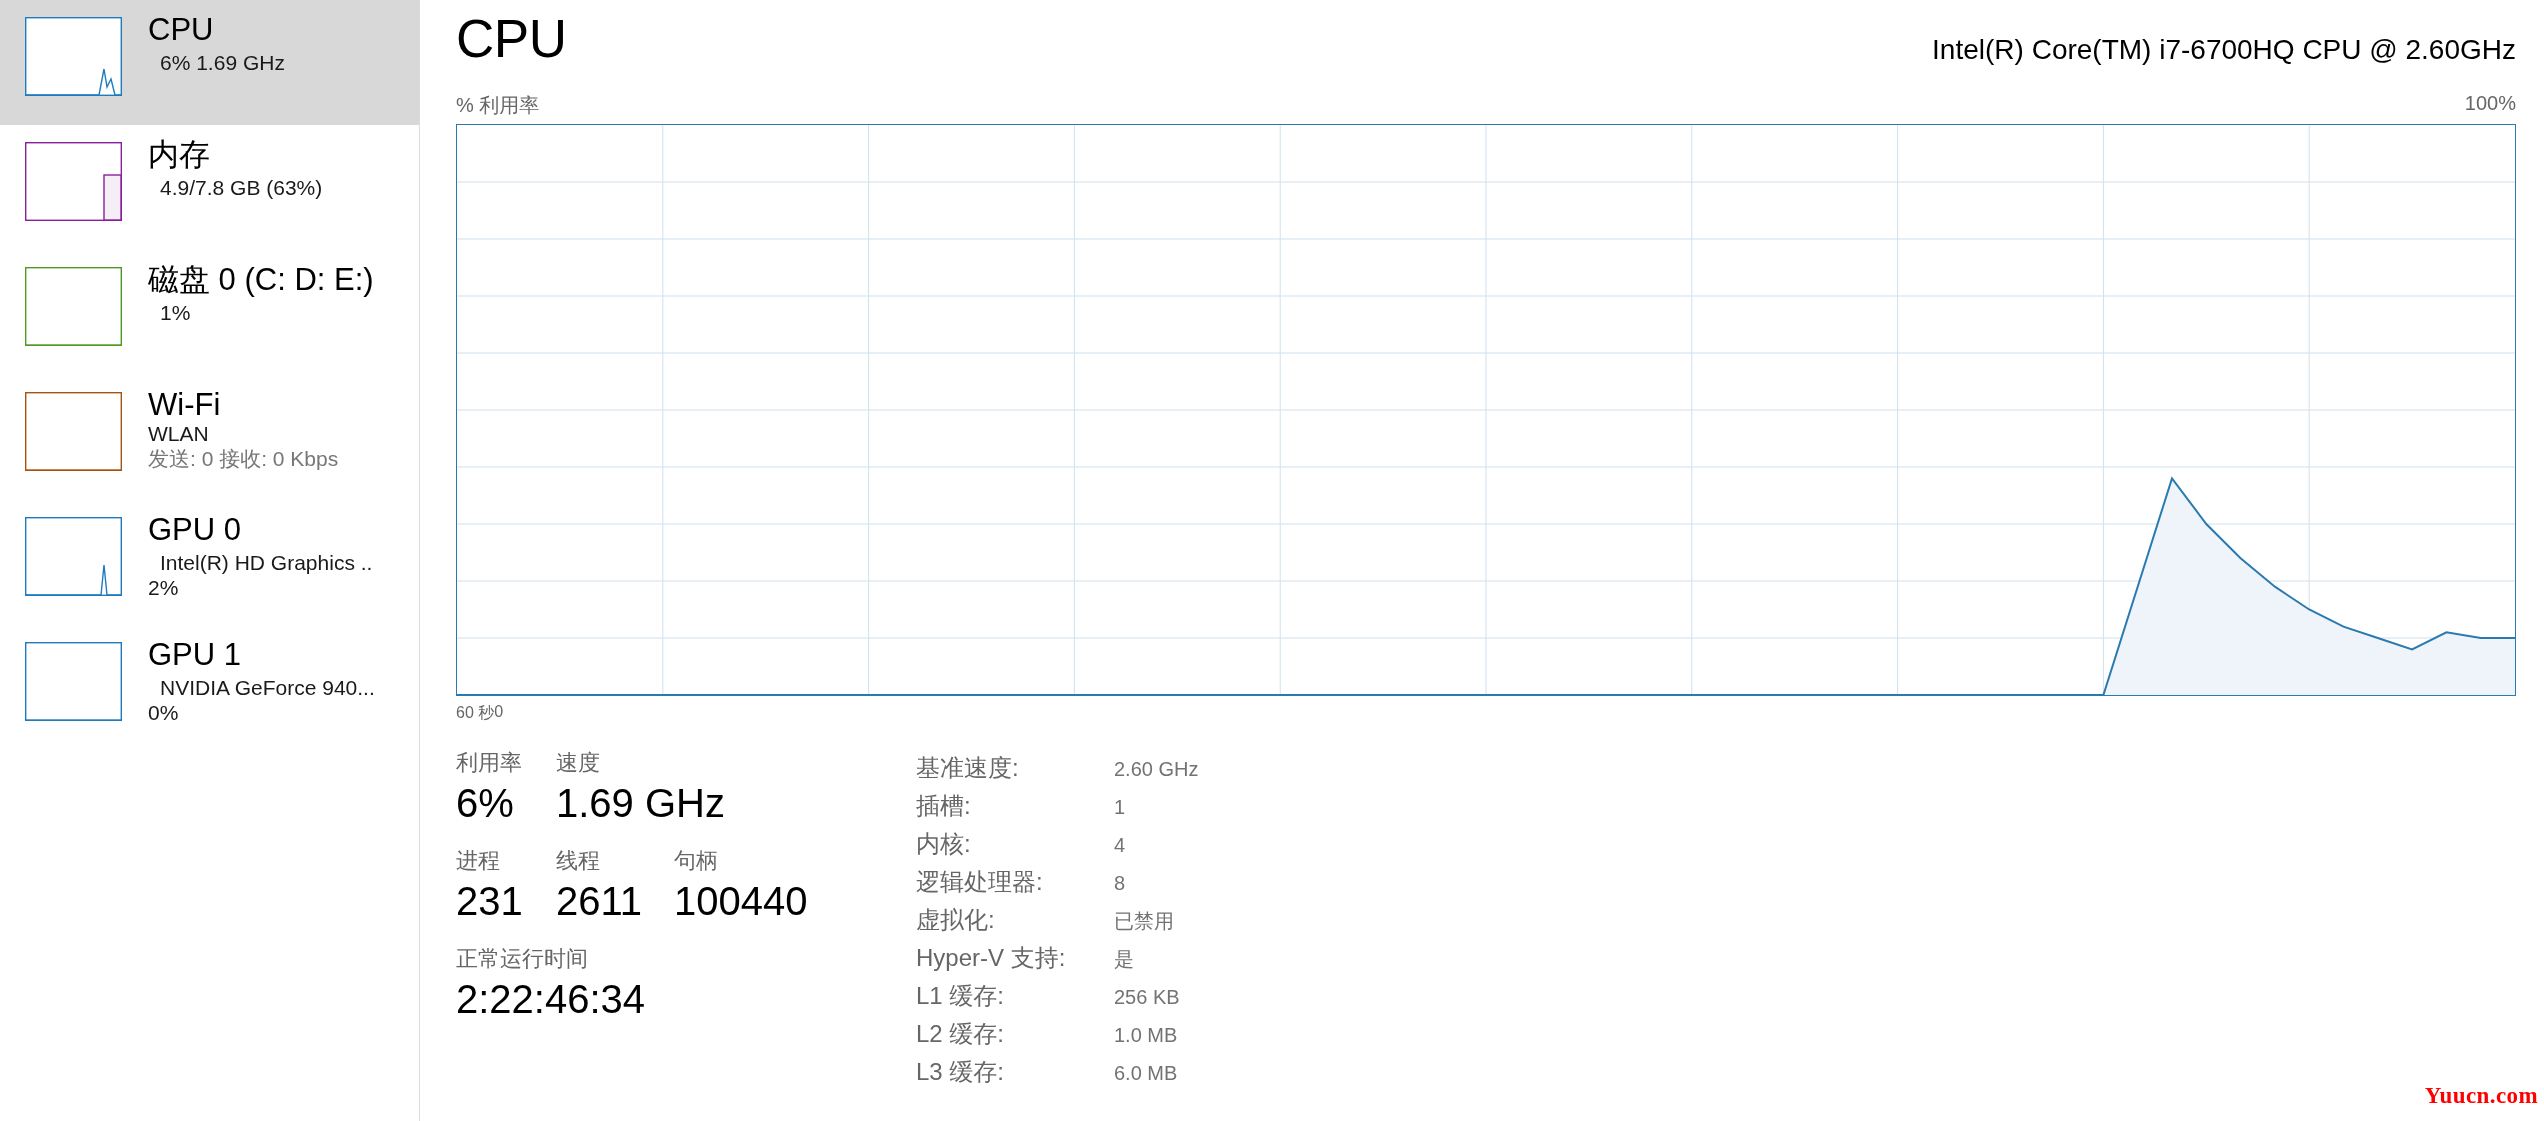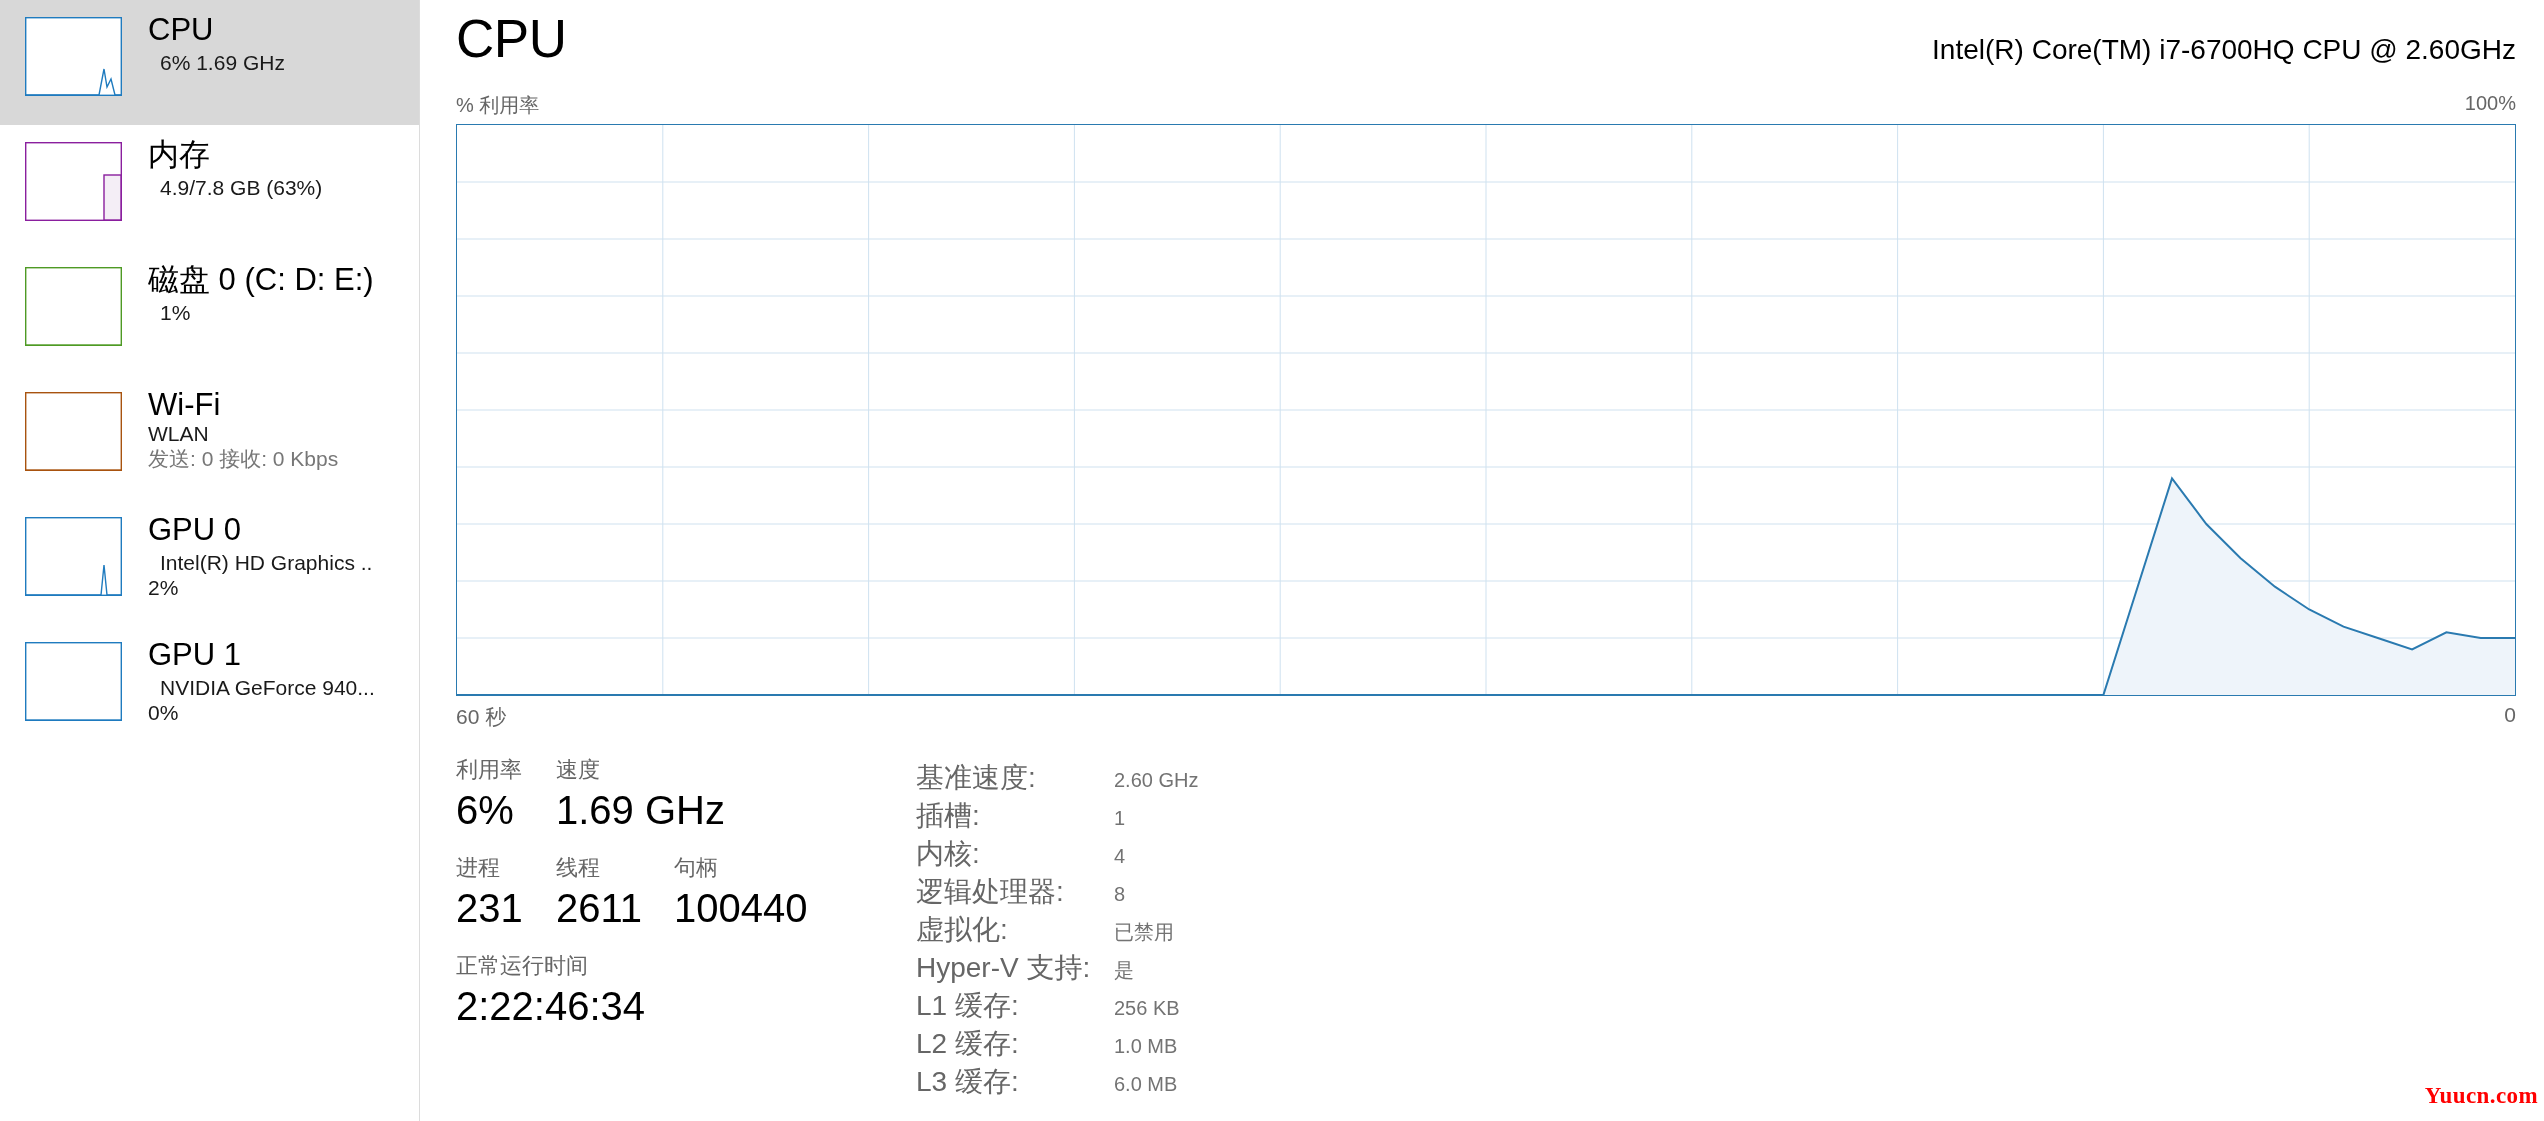--- a/index.html
+++ b/index.html
@@ -131,22 +131,22 @@
     position: relative;
     height: 572px;
     border: 1px solid #2a7ab0;
     box-sizing: border-box;
     background: #ffffff;
     overflow: hidden;
   }
   .chart-box svg { display: block; width: 100%; height: 100%; }
   .chart-labels-bot {
     display: flex;
-    justify-content: space-between;
-    font-size: 21px;
+    justify-content: flex-start;
+    font-size: 16px;
     color: #666666;
     padding-top: 7px;
   }
 
   
   .stats {
     position: relative;
     margin: 24px 4px 0 36px;
     display: flex;
   }
@@ -181,21 +181,21 @@
     padding-top: 4px;
   }
   .spec-row {
     display: flex;
     align-items: baseline;
     height: 38px;
   }
   .spec-key {
     width: 198px;
     min-width: 198px;
-    font-size: 28px;
+    font-size: 24px;
     color: #666666;
     white-space: nowrap;
   }
   .spec-val {
     font-size: 20px;
     color: #737373;
     white-space: nowrap;
   }
 
   .watermark {

